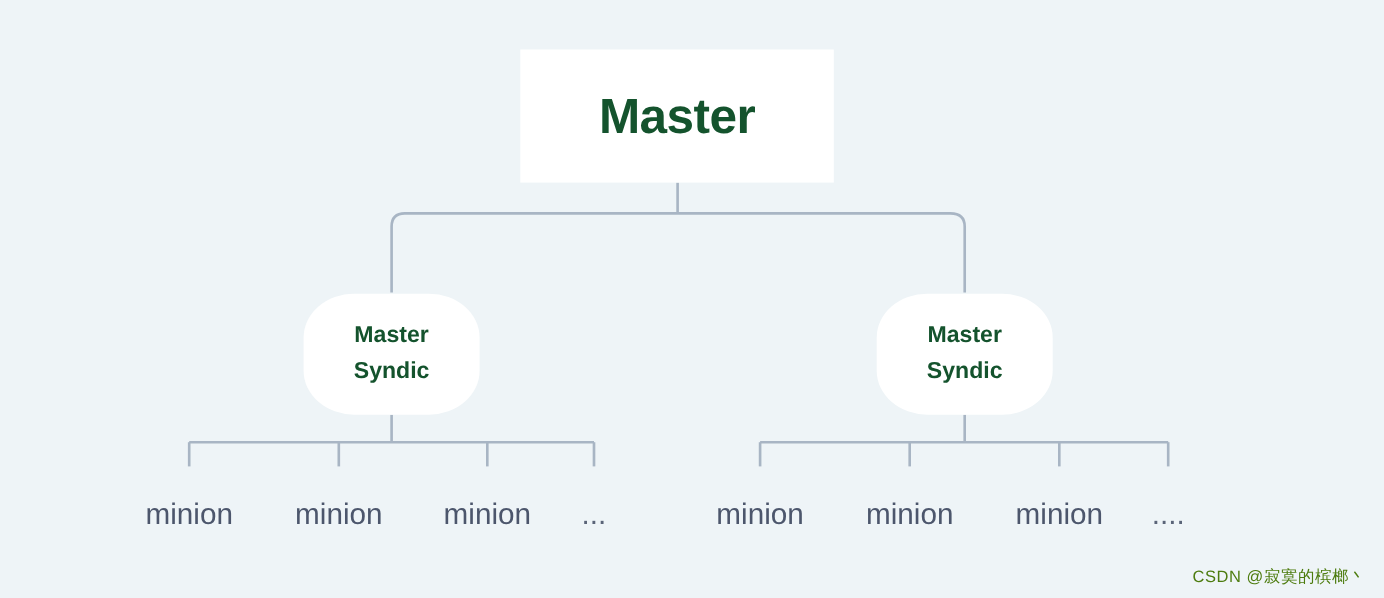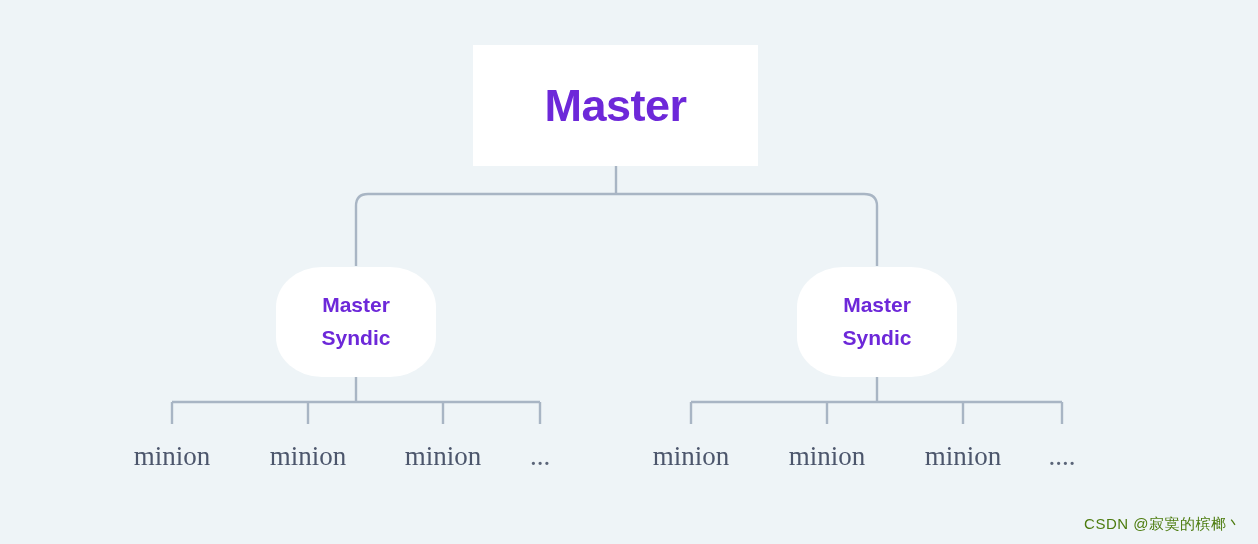--- a/index.html
+++ b/index.html
@@ -22,21 +22,21 @@
     width: 1258px;
     height: 544px;
   }
 
   .node {
     position: absolute;
     display: flex;
     align-items: center;
     justify-content: center;
     text-align: center;
-    color: #6d28d9;
+    color: #14532d;
     box-sizing: border-box;
     z-index: 3;
   }
 
   
   #master-node {
     left: 473px;
     top: 45px;
     width: 285px;
     height: 121px;
@@ -63,29 +63,28 @@
 
   .syndic-node .node-label {
     font-size: 21px;
     font-weight: bold;
     line-height: 1.55;
   }
 
   
   .leaf-label {
     position: absolute;
-    top: 443px;
+    top: 454px;
     color: #4c566c;
     font-size: 27px;
     font-weight: normal;
     line-height: 1;
     white-space: nowrap;
     transform: translateX(-50%);
     z-index: 3;
-    font-family: Liberation Serif, serif;
   }
   .leaf-label.ellipsis {
     font-size: 27px;
     color: #5a6478;
   }
 
   
   #watermark {
     position: absolute;
     right: 16px;

